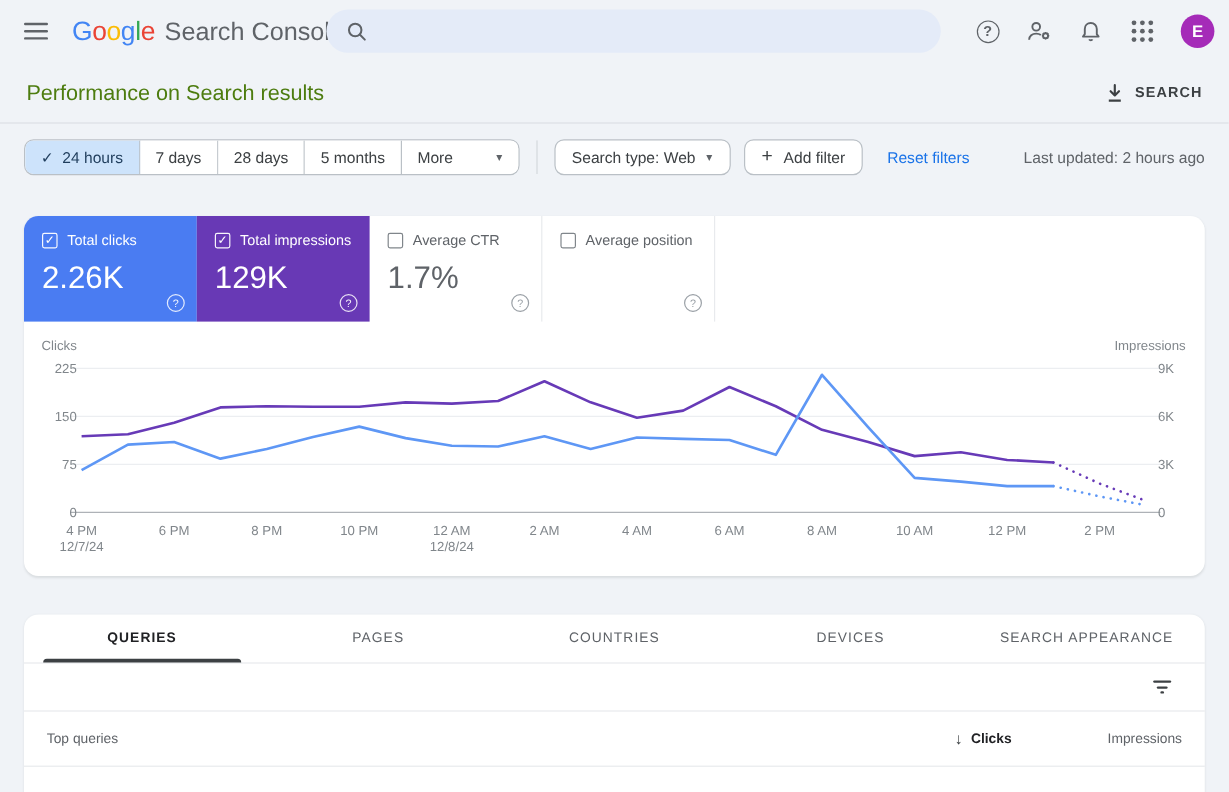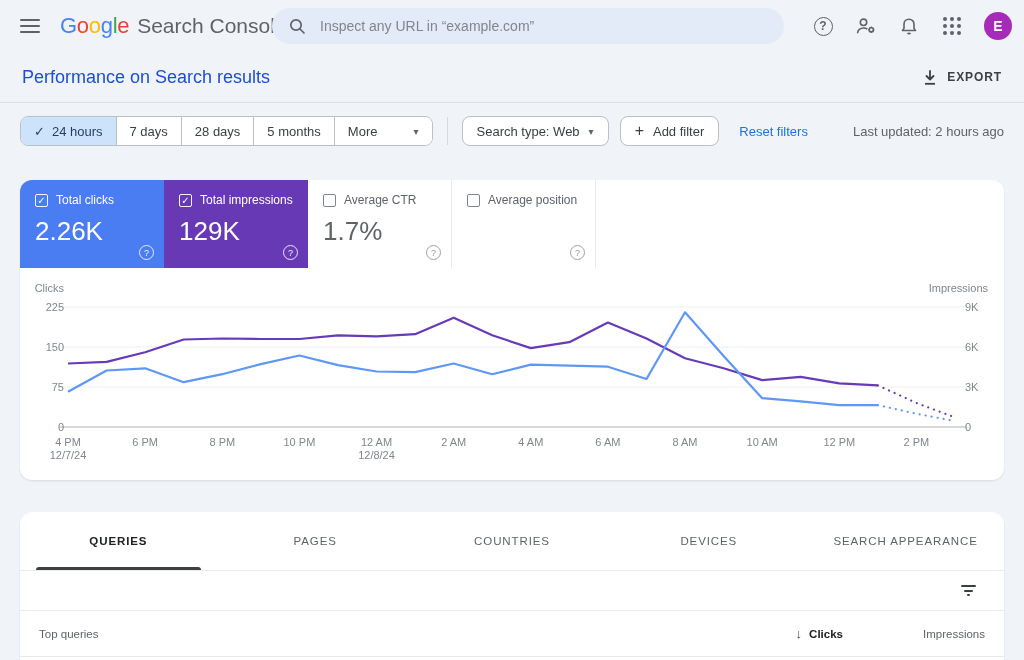--- a/index.html
+++ b/index.html
@@ -20,21 +20,21 @@
   .searchbox input { flex:1; border:none; background:transparent; outline:none; font-size:14px; color:#3c4043; margin-left:12px; font-family:"Liberation Sans",sans-serif; }
   .searchbox input::placeholder { color:#80868b; }
   .top-icons { position:absolute; right:12px; top:0; height:52px; display:flex; align-items:center; gap:21px; }
   .icon-btn { width:22px; height:22px; display:flex; align-items:center; justify-content:center; cursor:pointer; }
   .help-circle { width:19px; height:19px; border:1.6px solid #5f6368; border-radius:50%; color:#5f6368; font-size:12px; font-weight:bold; display:flex; align-items:center; justify-content:center; }
   .grid-dots { display:grid; grid-template-columns:repeat(3,4px); grid-template-rows:repeat(3,4px); gap:3px; }
   .grid-dots i { width:4px; height:4px; background:#5f6368; border-radius:50%; }
   .avatar { width:28px; height:28px; border-radius:50%; background:#a52bb8; color:#fff; font-size:14px; font-weight:bold; display:flex; align-items:center; justify-content:center; cursor:pointer; }
   
   .title-row { height:51px; display:flex; align-items:center; justify-content:space-between; padding:0 22px; border-bottom:1px solid #dde0e4; }
-  .page-title { font-size:18px; font-weight:400; color:#1d4ed8; }
+  .page-title { font-size:18px; font-weight:400; color:#4d7c0f; }
   .export { display:flex; align-items:center; gap:9px; font-size:12px; font-weight:bold; letter-spacing:.9px; color:#3c4043; cursor:pointer; }
   
   .filter-row { display:flex; align-items:center; padding:13px 20px 0 20px; }
   .seg { display:flex; height:30px; border:1px solid #bac0c6; border-radius:8px; overflow:hidden; background:#fff; }
   .seg .seg-btn { display:flex; align-items:center; gap:7px; padding:0 13px; font-size:13px; color:#3c4043; background:#fff; border:none; border-right:1px solid #bac0c6; cursor:pointer; white-space:nowrap; }
   .seg .seg-btn:last-child { border-right:none;gap:36px; }
   .seg .sel { background:#cde3fb; color:#1f3d5c; font-weight:500; }
   .seg .chk-mark { font-size:13px; }
   .caret { font-size:10px; color:#5f6368; }
   .vdiv { width:1px; height:28px; background:#d5d9dd; margin:0 14px; }
@@ -56,21 +56,21 @@
   .m-card.blue .m-label, .m-card.purple .m-label { color:#fff; }
   .m-value { font-size:26px; color:#5f6368; margin-top:9px; font-weight:400; }
   .m-card.blue .m-value, .m-card.purple .m-value { color:#fff; }
   .m-help { position:absolute; right:10px; bottom:8px; width:15px; height:15px; border:1.2px solid #9aa0a6; border-radius:50%; color:#9aa0a6; font-size:9px; display:flex; align-items:center; justify-content:center; }
   .m-card.blue .m-help, .m-card.purple .m-help { border-color:rgba(255,255,255,.85); color:rgba(255,255,255,.95); }
   .m-spacer { flex:1; }
   #perf-chart { position:absolute; left:0; top:0; }
   .ax { font-family:"Liberation Sans",sans-serif; font-size:11px; fill:#80868b; }
   
   .lower-card { position:absolute; left:20px; top:512px; width:984px; height:160px; background:#fff; border-radius:12px 12px 0 0; box-shadow:0 1px 2px rgba(60,64,67,.12); }
-  .tabs { display:flex; height:59px; border-bottom:1px solid #e8eaed; }
+  .tabs { display:flex; height:41px; border-bottom:1px solid #e8eaed; }
   .tab { flex:1; display:flex; align-items:center; justify-content:center; font-size:11.5px; letter-spacing:.9px; color:#5f6368; position:relative; cursor:pointer; white-space:nowrap; }
   .tab.active { color:#202124; font-weight:bold; }
   .tab.active::after { content:""; position:absolute; left:16px; right:16px; bottom:0; height:3px; background:#3c4043; border-radius:3px 3px 0 0; }
   .toolbar { height:40px; display:flex; align-items:center; justify-content:flex-end; padding:0 28px; border-bottom:1px solid #e8eaed; }
   .funnel { display:flex; flex-direction:column; align-items:center; gap:2.5px; cursor:pointer; }
   .funnel i { height:2px; background:#3c4043; border-radius:1px; display:block; }
   .funnel i:nth-child(1){ width:15px; } .funnel i:nth-child(2){ width:9px; } .funnel i:nth-child(3){ width:3px; }
   .thead { height:46px; display:flex; align-items:center; padding:0 19px; font-size:11.5px; color:#5f6368; border-bottom:1px solid #e8eaed; }
   .th-clicks { margin-left:auto; display:flex; align-items:center; gap:7px; color:#202124; font-weight:bold; cursor:pointer; }
   .th-sort { font-size:13px; font-weight:normal; color:#3c4043; }
@@ -87,21 +87,20 @@
     </div>
   <div class="logo">
     <span class="logo-google"><span style="color: rgb(66, 133, 244);">G</span><span style="color: rgb(234, 67, 53);">o</span><span style="color: rgb(251, 188, 5);">o</span><span style="color: rgb(66, 133, 244);">g</span><span style="color: rgb(52, 168, 83);">l</span><span style="color: rgb(234, 67, 53);">e</span></span>
     <span class="logo-product">Search Console</span>
   </div>
   <div class="searchbox">
     <svg width="18" height="18" viewBox="0 0 18 18">
         <circle cx="8" cy="8" r="5.2" fill="none" stroke="#5f6368" stroke-width="1.7"></circle>
         <line x1="12" y1="12" x2="16" y2="16" stroke="#5f6368" stroke-width="1.7" stroke-linecap="round"></line>
       </svg>
-    <input placeholder="Inspect any URL in “example.com”" style="">
   </div>
   <div class="top-icons">
     <div class="icon-btn">
         <span class="help-circle">?</span>
       </div>
     <div class="icon-btn">
       <svg width="22" height="20" viewBox="0 0 22 20" fill="none" stroke="#5f6368" stroke-width="1.6">
         <circle cx="8.5" cy="6.3" r="3.2"></circle>
           <path d="M2.6 17.2 c0-3.2 2.6-5.2 5.9-5.2 1.5 0 2.9 .4 3.9 1.2"></path>
         <circle cx="16.3" cy="13.8" r="2.1"></circle>
@@ -131,21 +130,21 @@
   </div>
 </div>
 
 <div class="title-row">
   <div class="page-title">Performance on Search results</div>
   <div class="export">
     <svg width="16" height="17" viewBox="0 0 16 17" fill="none" stroke="#3c4043" stroke-width="1.8">
       <path d="M8 2 v8 M4.5 7 L8 10.5 11.5 7" stroke-linecap="round" stroke-linejoin="round"></path>
         <path d="M3 14.8 h10"></path>
     </svg>
-    <span>EXPORT</span>
+    <span>SEARCH</span>
   </div>
 </div>
 
 <div class="filter-row">
   <div class="seg">
     <button class="seg-btn sel">
         <span class="chk-mark">✓</span>
         <span>24 hours</span>
       </button>
     <button class="seg-btn">

